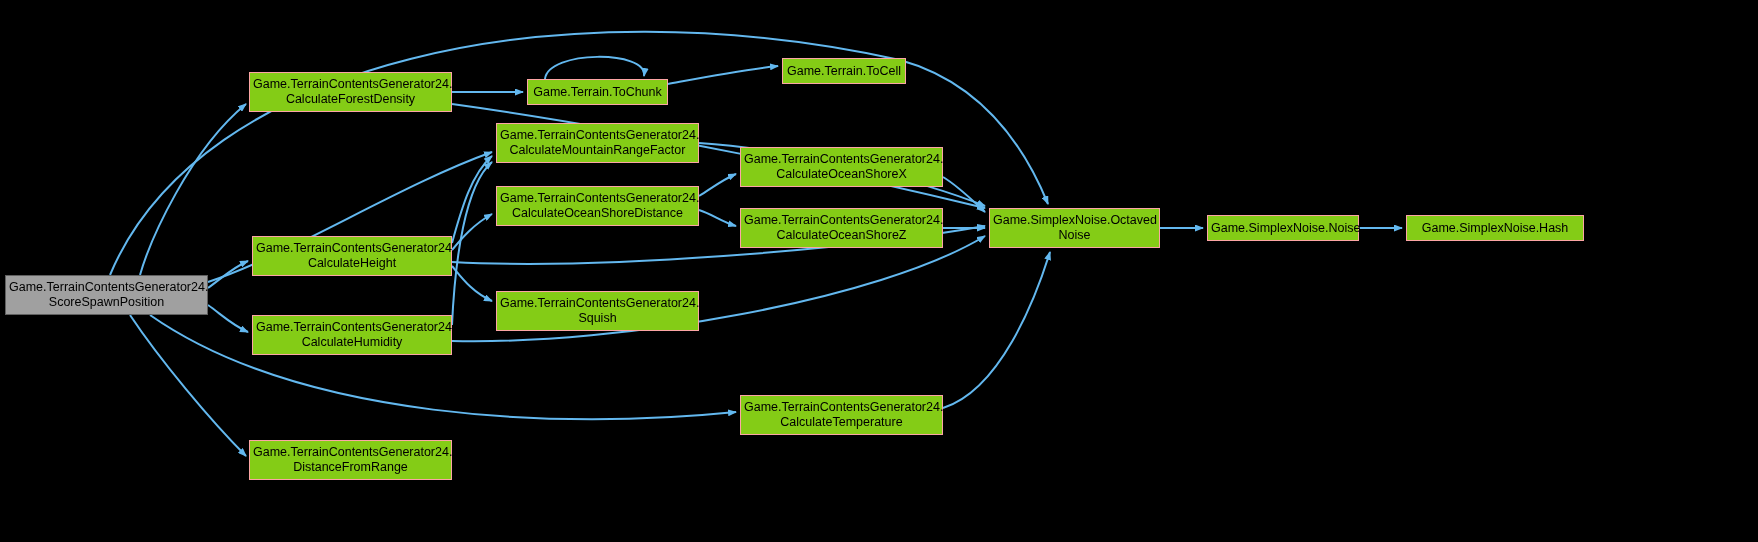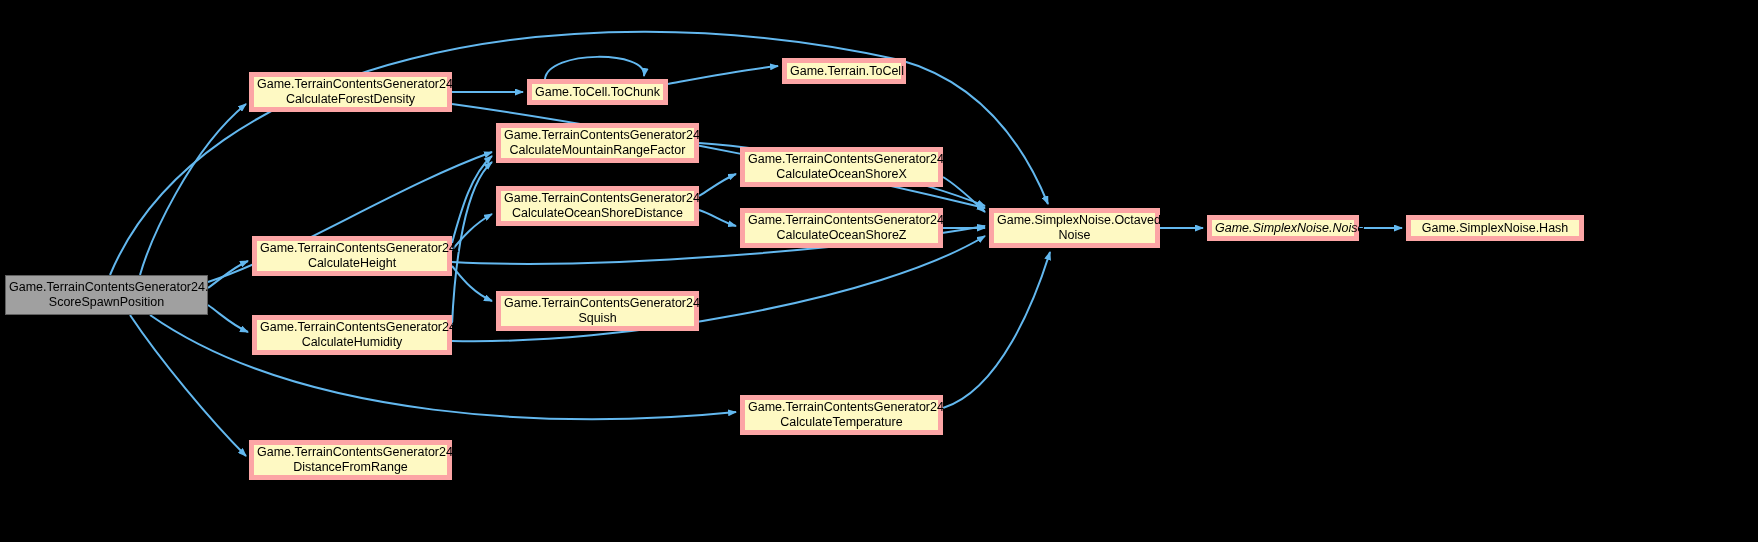--- a/index.html
+++ b/index.html
@@ -19,22 +19,22 @@
   #edge-layer {
     position: absolute;
     left: 0; top: 0;
     width: 1758px;
     height: 542px;
     pointer-events: none;
   }
   .node {
     position: absolute;
     box-sizing: border-box;
-    background: #fef9c3;
-    border: 5px solid #fca5a5;
+    background: #84cc16;
+    border: 1px solid #fca5a5;
     color: #000000;
     font-size: 12.5px;
     line-height: 15px;
     text-align: center;
     display: flex;
     align-items: center;
     justify-content: center;
     padding: 1px 3px;
     white-space: pre-line;
     letter-spacing: 0px;
@@ -86,21 +86,21 @@
         <path d="M 943 408 C 1000 390, 1035 300, 1050 252" fill="none" stroke="#63b8ef" stroke-width="2" marker-end="url(#arrowhead)"></path>
         <path d="M 1160 228 L 1203 228" fill="none" stroke="#63b8ef" stroke-width="2" marker-end="url(#arrowhead)"></path>
         <path d="M 1359 228 L 1402 228" fill="none" stroke="#63b8ef" stroke-width="2" marker-end="url(#arrowhead)"></path>
       </g>
   </svg>
   <div id="nodes-group">
       <div class="node root" style="left: 5px; top: 275px; width: 203px; height: 40px;"><span class="node-label">Game.TerrainContentsGenerator24.
 ScoreSpawnPosition</span></div>
       <div class="node" style="left: 249px; top: 72px; width: 203px; height: 40px;"><span class="node-label">Game.TerrainContentsGenerator24.
 CalculateForestDensity</span></div>
-      <div class="node" style="left: 527px; top: 79px; width: 141px; height: 26px;"><span class="node-label">Game.ToCell.ToChunk</span></div>
+      <div class="node" style="left: 527px; top: 79px; width: 141px; height: 26px;"><span class="node-label">Game.Terrain.ToChunk</span></div>
       <div class="node" style="left: 782px; top: 58px; width: 124px; height: 26px;"><span class="node-label">Game.Terrain.ToCell</span></div>
       <div class="node" style="left: 496px; top: 123px; width: 203px; height: 40px;"><span class="node-label">Game.TerrainContentsGenerator24.
 CalculateMountainRangeFactor</span></div>
       <div class="node" style="left: 496px; top: 186px; width: 203px; height: 40px;"><span class="node-label">Game.TerrainContentsGenerator24.
 CalculateOceanShoreDistance</span></div>
       <div class="node" style="left: 740px; top: 147px; width: 203px; height: 40px;"><span class="node-label">Game.TerrainContentsGenerator24.
 CalculateOceanShoreX</span></div>
       <div class="node" style="left: 740px; top: 208px; width: 203px; height: 40px;"><span class="node-label">Game.TerrainContentsGenerator24.
 CalculateOceanShoreZ</span></div>
       <div class="node" style="left: 252px; top: 236px; width: 200px; height: 40px;"><span class="node-label">Game.TerrainContentsGenerator24.
@@ -108,16 +108,16 @@
       <div class="node" style="left: 496px; top: 291px; width: 203px; height: 40px;"><span class="node-label">Game.TerrainContentsGenerator24.
 Squish</span></div>
       <div class="node" style="left: 252px; top: 315px; width: 200px; height: 40px;"><span class="node-label">Game.TerrainContentsGenerator24.
 CalculateHumidity</span></div>
       <div class="node" style="left: 740px; top: 395px; width: 203px; height: 40px;"><span class="node-label">Game.TerrainContentsGenerator24.
 CalculateTemperature</span></div>
       <div class="node" style="left: 249px; top: 440px; width: 203px; height: 40px;"><span class="node-label">Game.TerrainContentsGenerator24.
 DistanceFromRange</span></div>
       <div class="node" style="left: 989px; top: 208px; width: 171px; height: 40px;"><span class="node-label">Game.SimplexNoise.Octaved
 Noise</span></div>
-      <div class="node" style="left: 1207px; top: 215px; width: 152px; height: 26px; font-style: italic;"><span class="node-label">Game.SimplexNoise.Noise</span></div>
+      <div class="node" style="left: 1207px; top: 215px; width: 152px; height: 26px;"><span class="node-label">Game.SimplexNoise.Noise</span></div>
       <div class="node" style="left: 1406px; top: 215px; width: 178px; height: 26px;"><span class="node-label">Game.SimplexNoise.Hash</span></div>
     </div>
 </div>
 
 </body></html>

